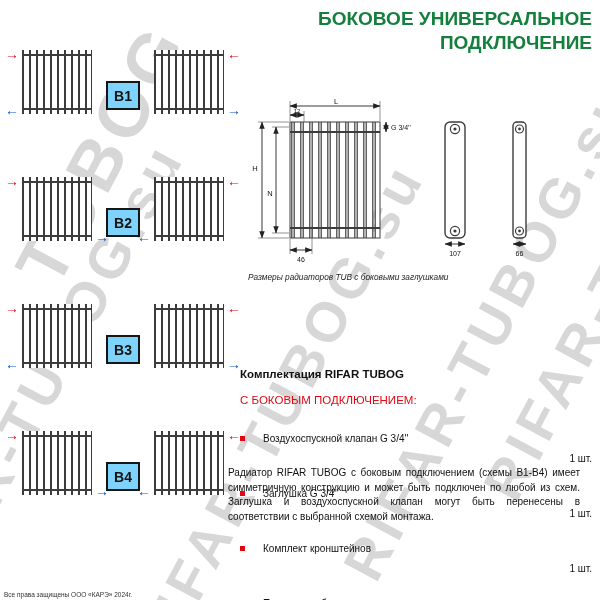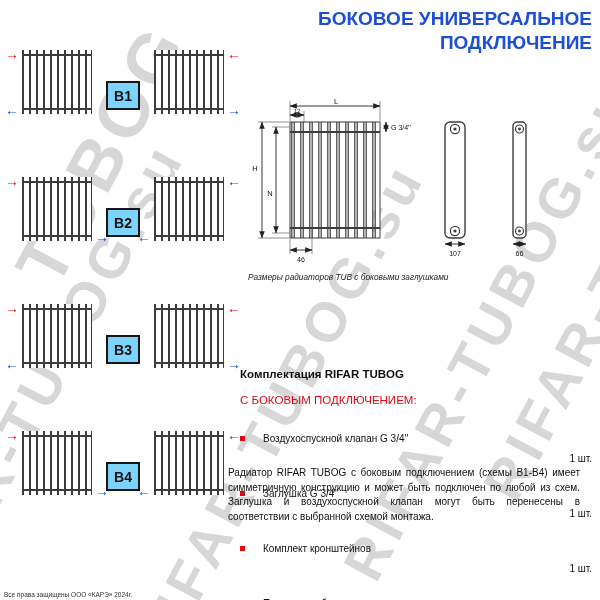--- a/index.html
+++ b/index.html
@@ -6,21 +6,21 @@
   body{width:600px;height:600px;position:relative;overflow:hidden;background:#fff;
        font-family:"Liberation Sans",sans-serif;color:#111;}
 
   .watermark-layer{position:absolute;inset:0;z-index:0;pointer-events:none;overflow:hidden;}
   .watermark{position:absolute;font-weight:bold;color:#d7d7d7;white-space:nowrap;
              transform:rotate(-62deg);transform-origin:0 0;letter-spacing:6px;}
 
   .content{position:absolute;inset:0;z-index:1;}
 
   .page-title{position:absolute;top:7px;right:8px;text-align:right;font-weight:bold;
-              font-size:19px;line-height:1.25;color:#1d4ed8;}
+              font-size:19px;line-height:1.25;color:#15803d;}
 
   
   .schemes-column{position:absolute;left:8px;top:50px;display:flex;flex-direction:column;gap:63px;}
   .scheme-row{display:flex;align-items:flex-start;}
   .rad-wrap{width:70px;height:64px;margin:0 14px;position:relative;}
   .radiator{position:absolute;inset:0;
             background:repeating-linear-gradient(90deg,#3c3c3c 0 1.6px,#fff 1.6px 7px);
             border-right:1.6px solid #3c3c3c;}
   .radiator::before{content:"";position:absolute;left:0;right:0;top:4px;border-top:2px solid #3c3c3c;}
   .radiator::after{content:"";position:absolute;left:0;right:0;bottom:4px;border-bottom:2px solid #3c3c3c;}

